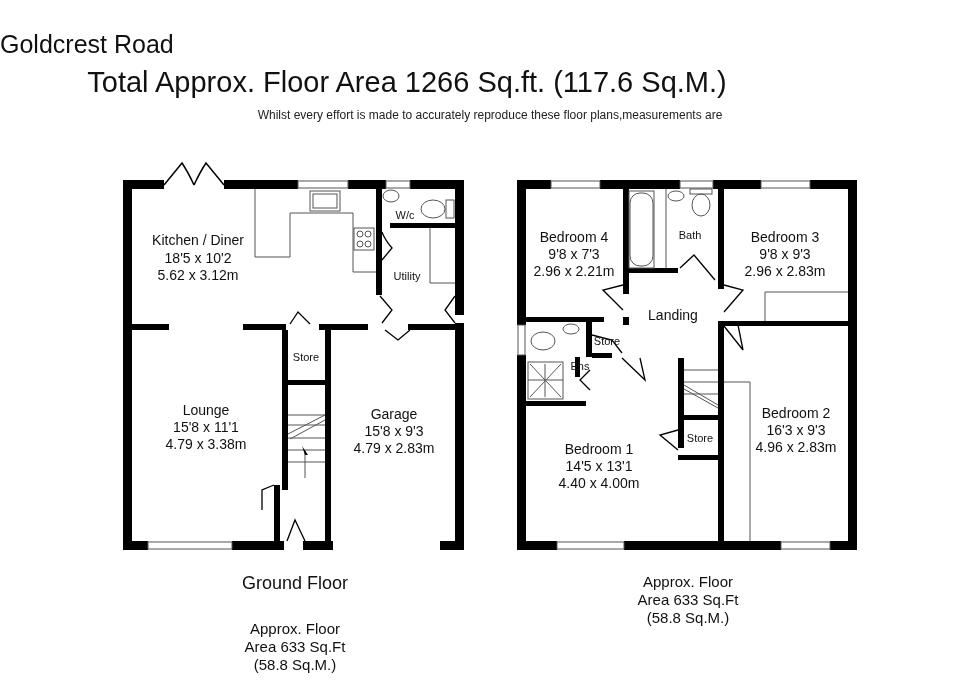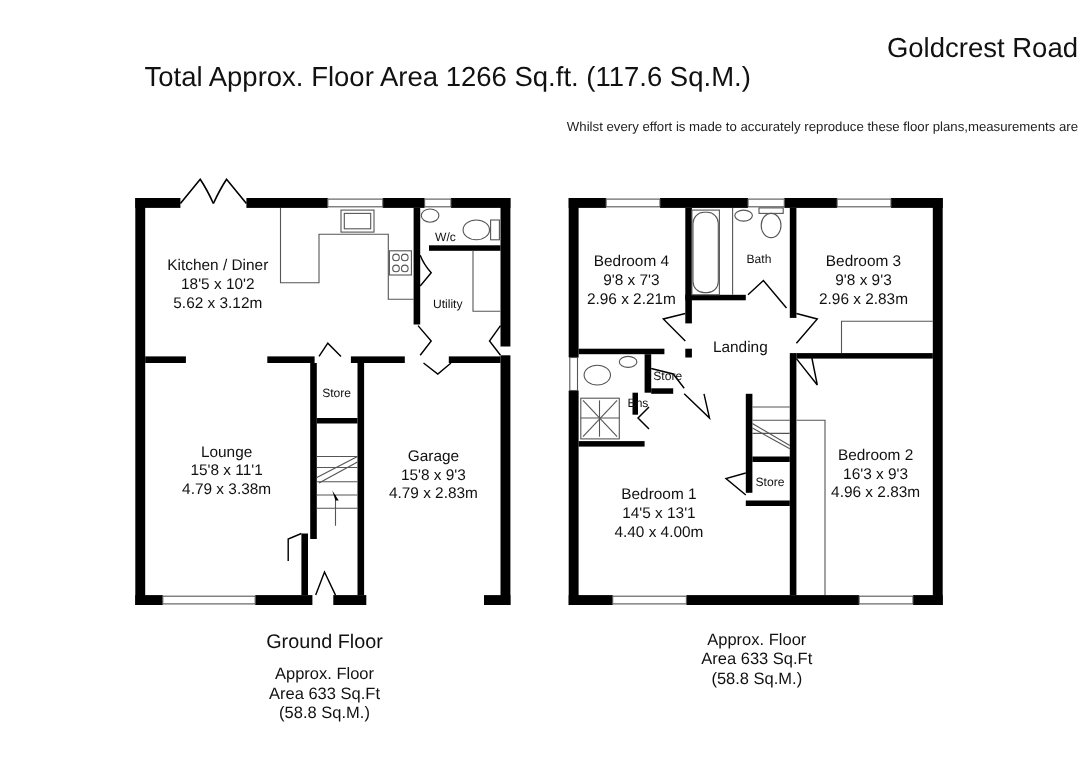--- a/index.html
+++ b/index.html
@@ -1,24 +1,24 @@
 <!DOCTYPE html>
 <html><head>
 <meta charset="utf-8">
 <style>
   html, body { margin:0; padding:0; background:#ffffff; }
   body { width:980px; height:692px; position:relative; overflow:hidden; font-family:"Liberation Sans", sans-serif; color:#111; }
-  .title { position:absolute; left:0; width:980px; text-align:right; top:30px; font-size:25px; }
-  .subtitle { position:absolute; left:0; width:814px; text-align:center; top:56px; font-size:25px; }
+  .title { position:absolute; left:0; width:980px; text-align:left; top:30px; font-size:25px; }
+  .subtitle { position:absolute; left:0; width:814px; text-align:center; top:66px; font-size:29px; }
   .disclaimer { position:absolute; left:0; width:980px; text-align:center; top:109px; font-size:12px; line-height:13px; color:#222; }
-  .disclaimer span { display:block;text-align:right; }
+  .disclaimer span { display:block; }
   svg.plan { position:absolute; left:0; top:0; }
   .lbl { font-family:"Liberation Sans", sans-serif; fill:#111; text-anchor:middle; }
   .floor-caption { position:absolute; text-align:center; width:240px; }
-  .floor-caption .name { font-size:18px; margin-bottom:10px; }
+  .floor-caption .name { font-size:18px; margin-bottom:26px; }
   .floor-caption .area { font-size:15px; line-height:18px; }
   .floor-caption .area span { display:block; }
 </style>
 </head>
 <body>
 
 <div class="title">Goldcrest Road</div>
 <div class="subtitle">Total Approx. Floor Area 1266 Sq.ft. (117.6 Sq.M.)</div>
 <div class="disclaimer">
   <span>Whilst every effort is made to accurately reproduce these floor plans,measurements are</span>

